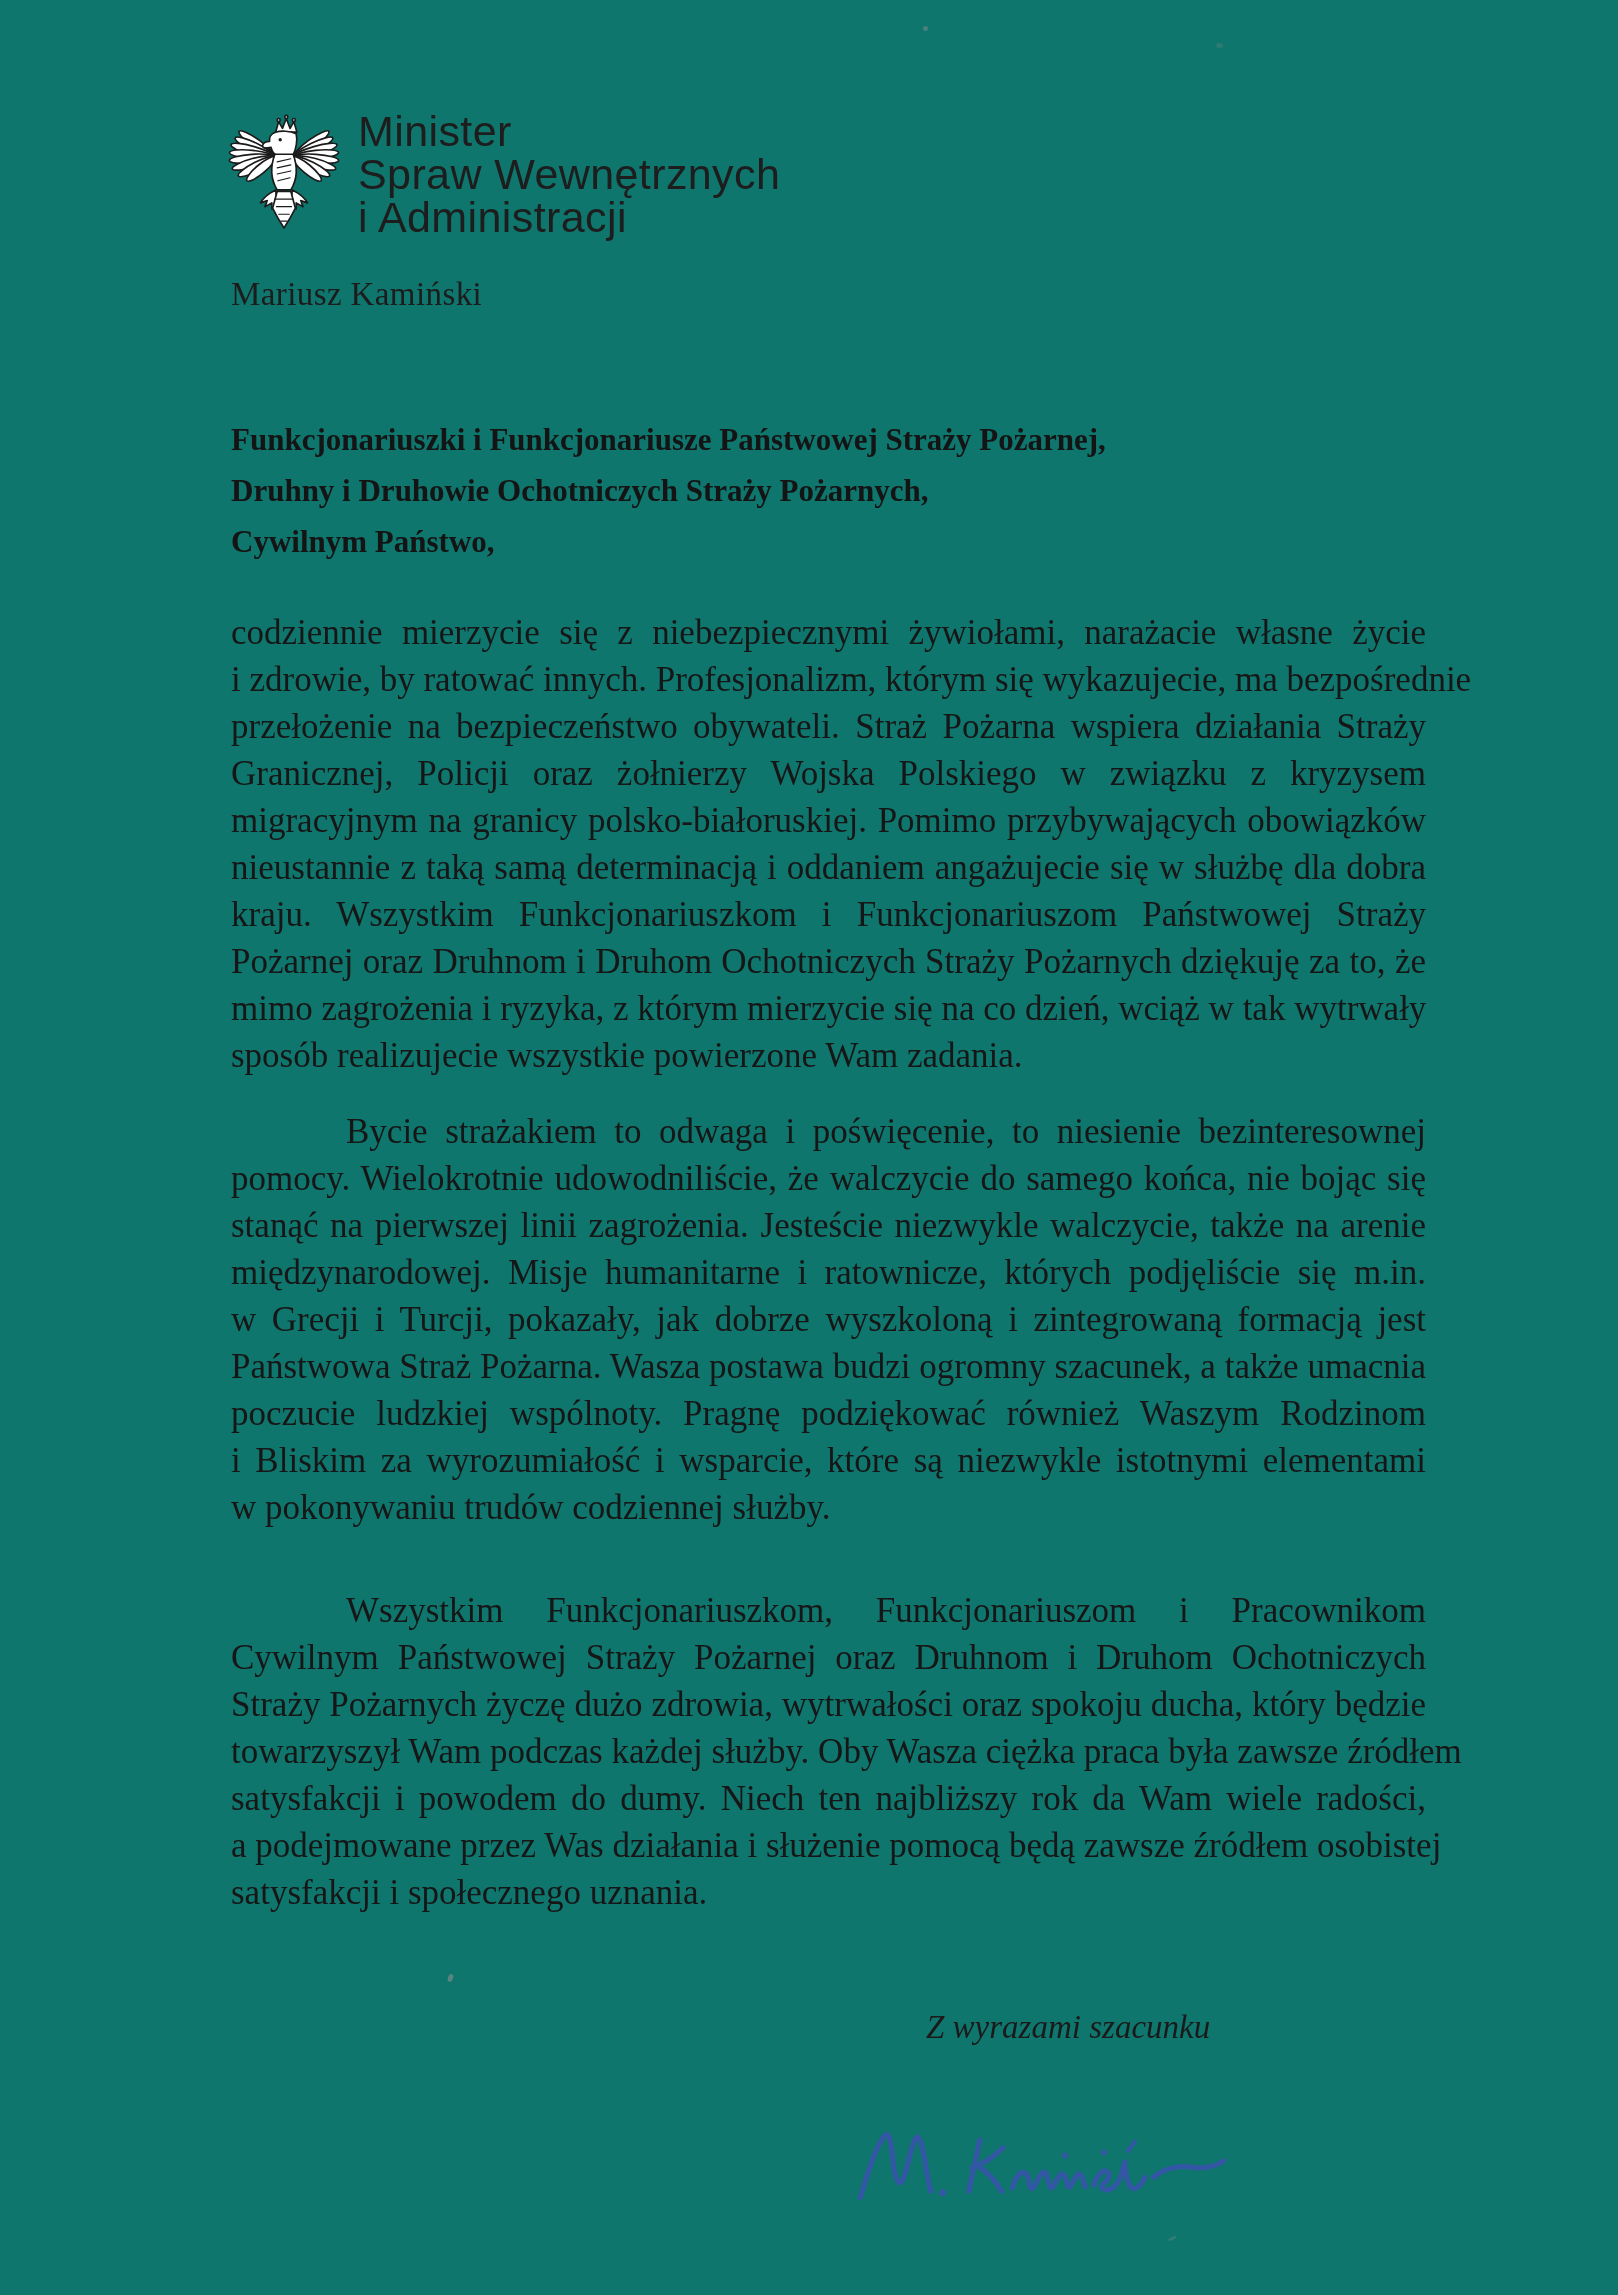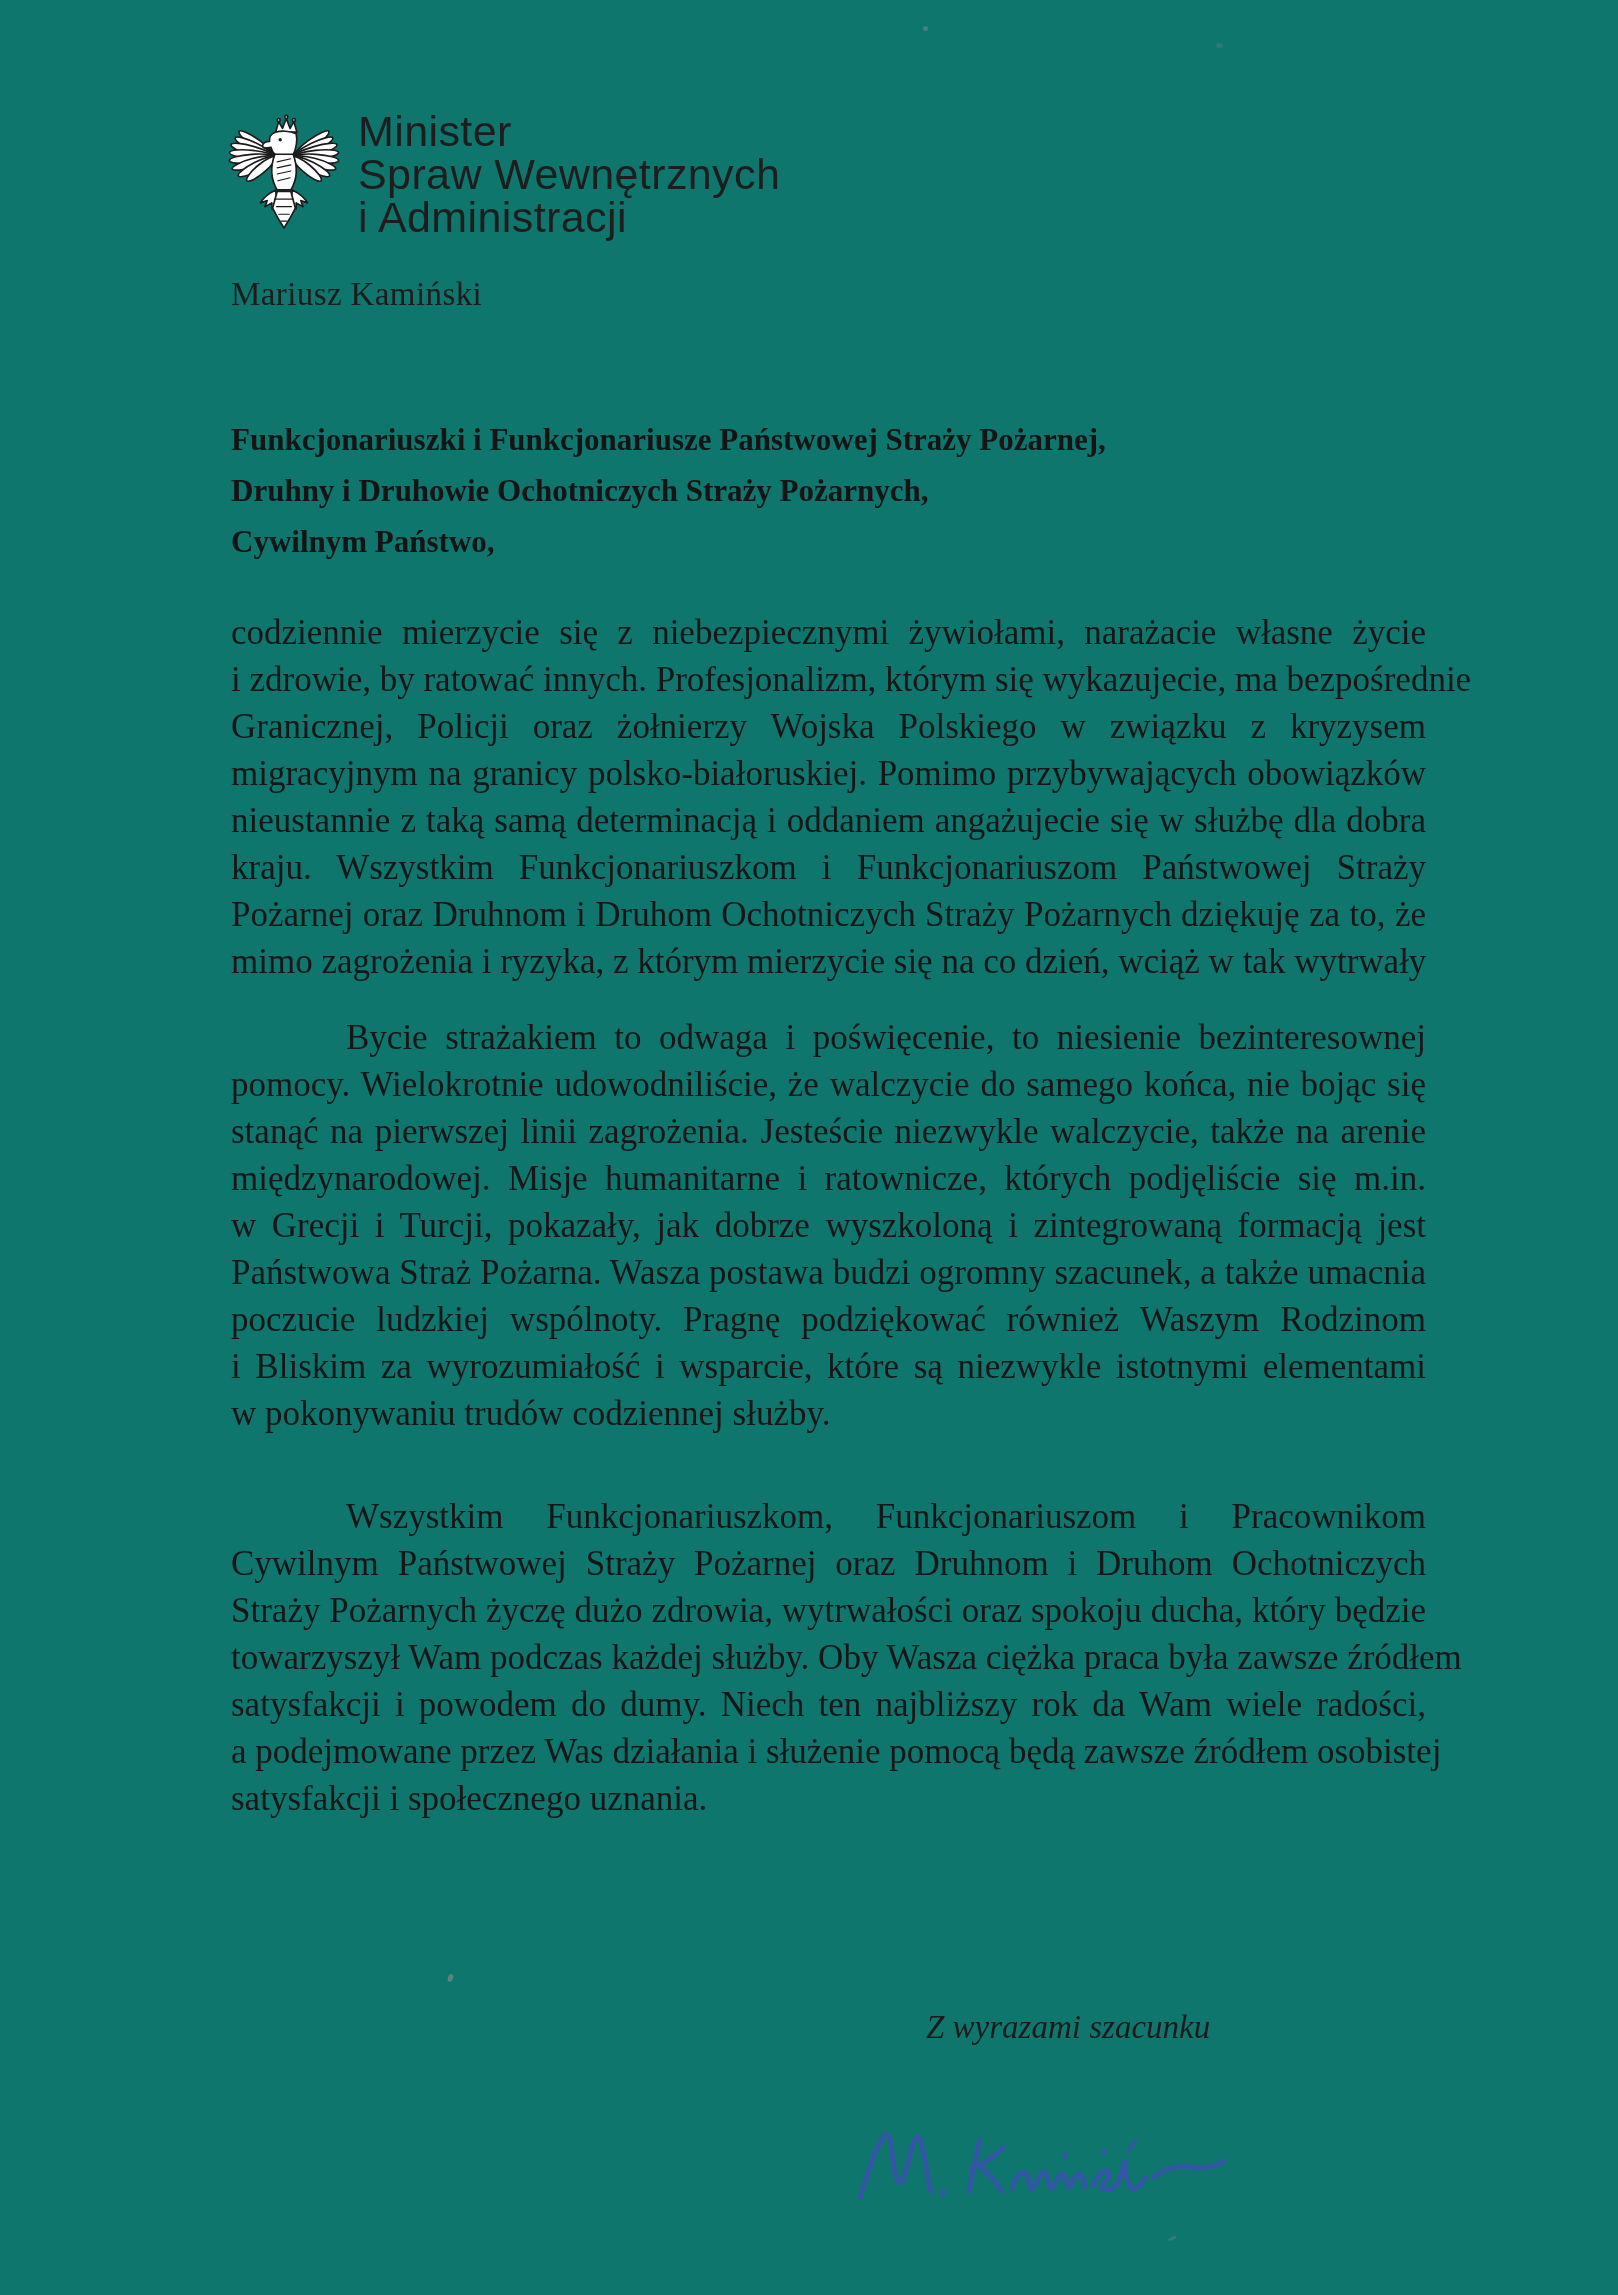--- a/index.html
+++ b/index.html
@@ -120,26 +120,28 @@
   <section class="salutation">
       <div class="sal-line">Funkcjonariuszki i Funkcjonariusze Państwowej Straży Pożarnej,</div>
       <div class="sal-line">Druhny i Druhowie Ochotniczych Straży Pożarnych,</div>
       <div class="sal-line">Cywilnym Państwo,</div>
     </section>
 
   <section class="bodytext">
     <div class="para p1">
         <div class="line">codziennie mierzycie się z niebezpiecznymi żywiołami, narażacie własne życie</div>
         <div class="line">i zdrowie, by ratować innych. Profesjonalizm, którym się wykazujecie, ma bezpośrednie</div>
+        <div class="line">przełożenie na bezpieczeństwo obywateli. Straż Pożarna wspiera działania Straży</div>
         <div class="line">Granicznej, Policji oraz żołnierzy Wojska Polskiego w związku z kryzysem</div>
         <div class="line">migracyjnym na granicy polsko-białoruskiej. Pomimo przybywających obowiązków</div>
         <div class="line">nieustannie z taką samą determinacją i oddaniem angażujecie się w służbę dla dobra</div>
         <div class="line">kraju. Wszystkim Funkcjonariuszkom i Funkcjonariuszom Państwowej Straży</div>
         <div class="line">Pożarnej oraz Druhnom i Druhom Ochotniczych Straży Pożarnych dziękuję za to, że</div>
         <div class="line">mimo zagrożenia i ryzyka, z którym mierzycie się na co dzień, wciąż w tak wytrwały</div>
+        <div class="line">sposób realizujecie wszystkie powierzone Wam zadania.</div>
       </div>
     <div class="para p2 indented">
         <div class="line">Bycie strażakiem to odwaga i poświęcenie, to niesienie bezinteresownej</div>
         <div class="line">pomocy. Wielokrotnie udowodniliście, że walczycie do samego końca, nie bojąc się</div>
         <div class="line">stanąć na pierwszej linii zagrożenia. Jesteście niezwykle walczycie, także na arenie</div>
         <div class="line">międzynarodowej. Misje humanitarne i ratownicze, których podjęliście się m.in.</div>
         <div class="line">w Grecji i Turcji, pokazały, jak dobrze wyszkoloną i zintegrowaną formacją jest</div>
         <div class="line">Państwowa Straż Pożarna. Wasza postawa budzi ogromny szacunek, a także umacnia</div>
         <div class="line">poczucie ludzkiej wspólnoty. Pragnę podziękować również Waszym Rodzinom</div>
         <div class="line">i Bliskim za wyrozumiałość i wsparcie, które są niezwykle istotnymi elementami</div>

